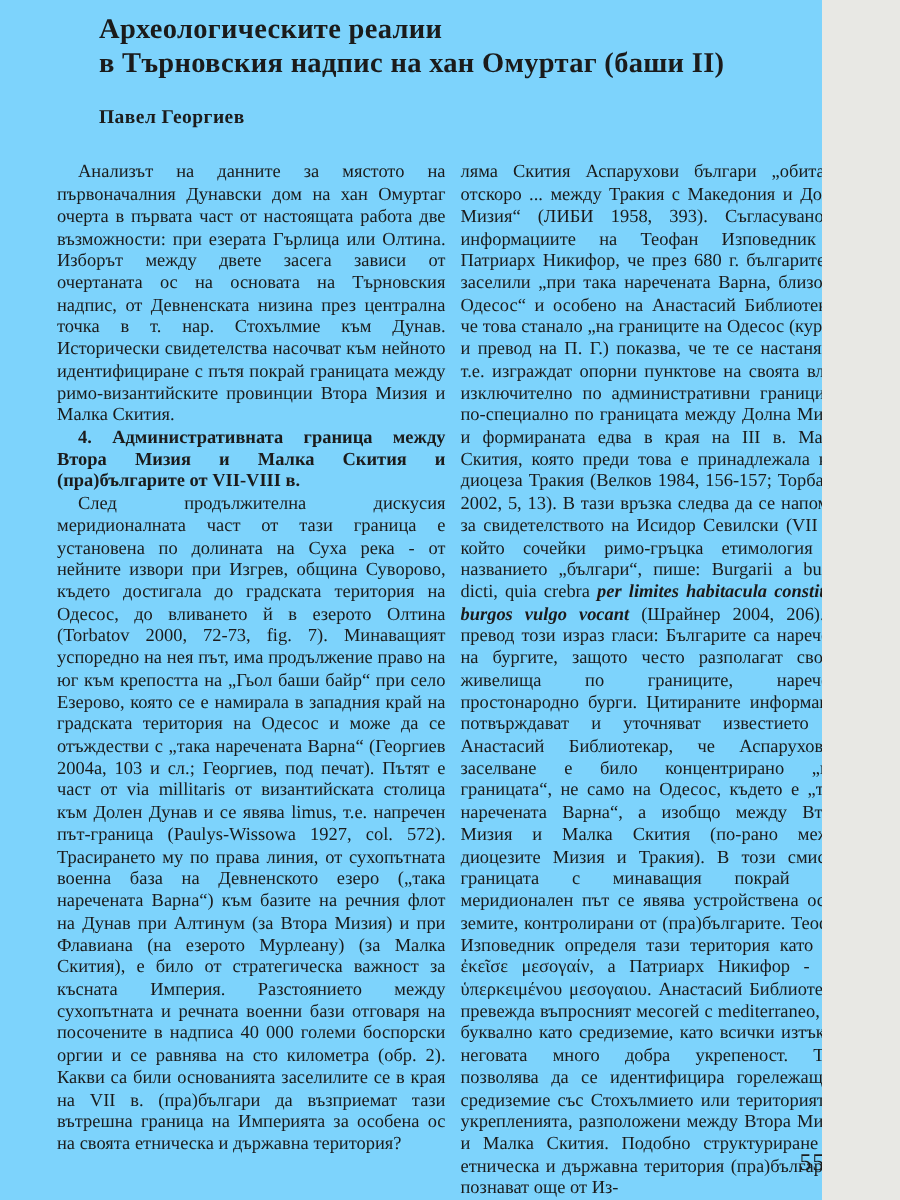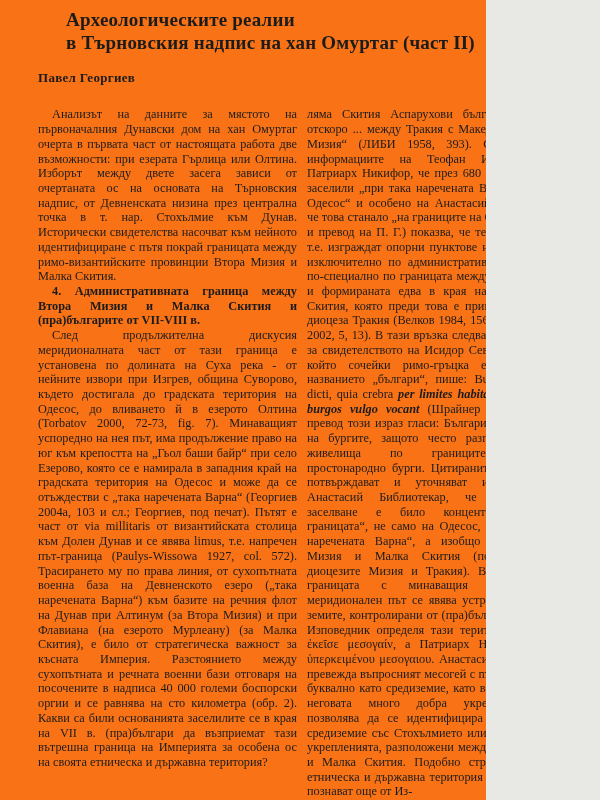--- a/index.html
+++ b/index.html
@@ -2,43 +2,44 @@
 <html><head>
 <meta charset="utf-8">
 <style>
   html, body {
     margin: 0;
     padding: 0;
     background: #e8e8e4;
   }
   .page {
     position: relative;
-    width: 486px;
+    width: 548px;
     height: 800px;
-    background: #f97316;
+    background: #7dd3fc;
     overflow: hidden;
     font-family: "Liberation Serif", "DejaVu Serif", serif;
     color: #1b1b1b;
     box-sizing: border-box;
     padding-left: 48px;
   }
   .page-inner {
     position: absolute;
     left: 38px;
     top: 8px;
     width: 528px;
   }
   .title {
     margin-left: 28px;
     font-size: 19px;
     font-weight: bold;
     line-height: 1.22;
     letter-spacing: 0.2px;
   }
   .author {
+    margin-left: 28px;
     margin-top: 16px;
     font-size: 13px;
     font-weight: bold;
     letter-spacing: 0.3px;
   }
   .columns {
     display: flex;
     gap: 10px;
     margin-top: 21px;
     height: 692px;
@@ -72,21 +73,21 @@
   }
 </style>
 </head>
 <body>
 
 <div class="page">
   <div class="page-inner">
 
     <div class="title">
       <div>Археологическите реалии</div>
-      <div>в Търновския надпис на хан Омуртаг (част II)</div>
+      <div>в Търновския надпис на хан Омуртаг (баши II)</div>
     </div>
 
     <div class="author">Павел Георгиев</div>
 
     <div class="columns">
       <div class="col">
         <p>Анализът на данните за мястото на първоначалния Дунавски дом на хан Омуртаг очерта в първата част от настоящата работа две възможности: при езерата Гърлица или Олтина. Изборът между двете засега зависи от очертаната ос на основата на Търновския надпис, от Девненската низина през централна точка в т. нар. Стохълмие към Дунав. Исторически свидетелства насочват към нейното идентифициране с пътя покрай границата между римо-византийските провинции Втора Мизия и Малка Скития.</p>
         <p class="heading">4. Административната граница между Втора Мизия и Малка Скития и (пра)българите от VII-VIII в.</p>
         <p><span>След продължителна дискусия меридионалната част от тази граница е установена по долината на Суха река - от нейните извори при Изгрев, община Суворово, където достигала до градската територия на Одесос, до вливането й в езерото Олтина (Torbatov 2000, 72-73, fig. 7). Минаващият успоредно на нея път, има продължение право на юг към крепостта на „Гьол баши байр“ при село Езерово, която се е намирала в западния край на градската територия на Одесос и може да се отъждестви с „така наречената Варна“ (Георгиев 2004а, 103 и сл.; Георгиев, под печат). Пътят е част от </span><span class="seg-i">via millitaris</span><span> от византийската столица към Долен Дунав и се явява </span><span class="seg-i">limus</span><span>, т.е. напречен път-граница (Paulys-Wissowa 1927, col. 572). Трасирането му по права линия, от сухопътната военна база на Девненското езеро („така наречената Варна“) към базите на речния флот на Дунав при Алтинум (за Втора Мизия) и при Флавиана (на езерото Мурлеану) (за Малка Скития), е било от стратегическа важност за късната Империя. Разстоянието между сухопътната и речната военни бази отговаря на посочените в надписа 40 000 големи боспорски оргии и се равнява на сто километра (обр. 2). Какви са били основанията заселилите се в края на VII в. (пра)българи да възприемат тази вътрешна граница на Империята за особена ос на своята етническа и държавна територия?</span></p>
       </div>

